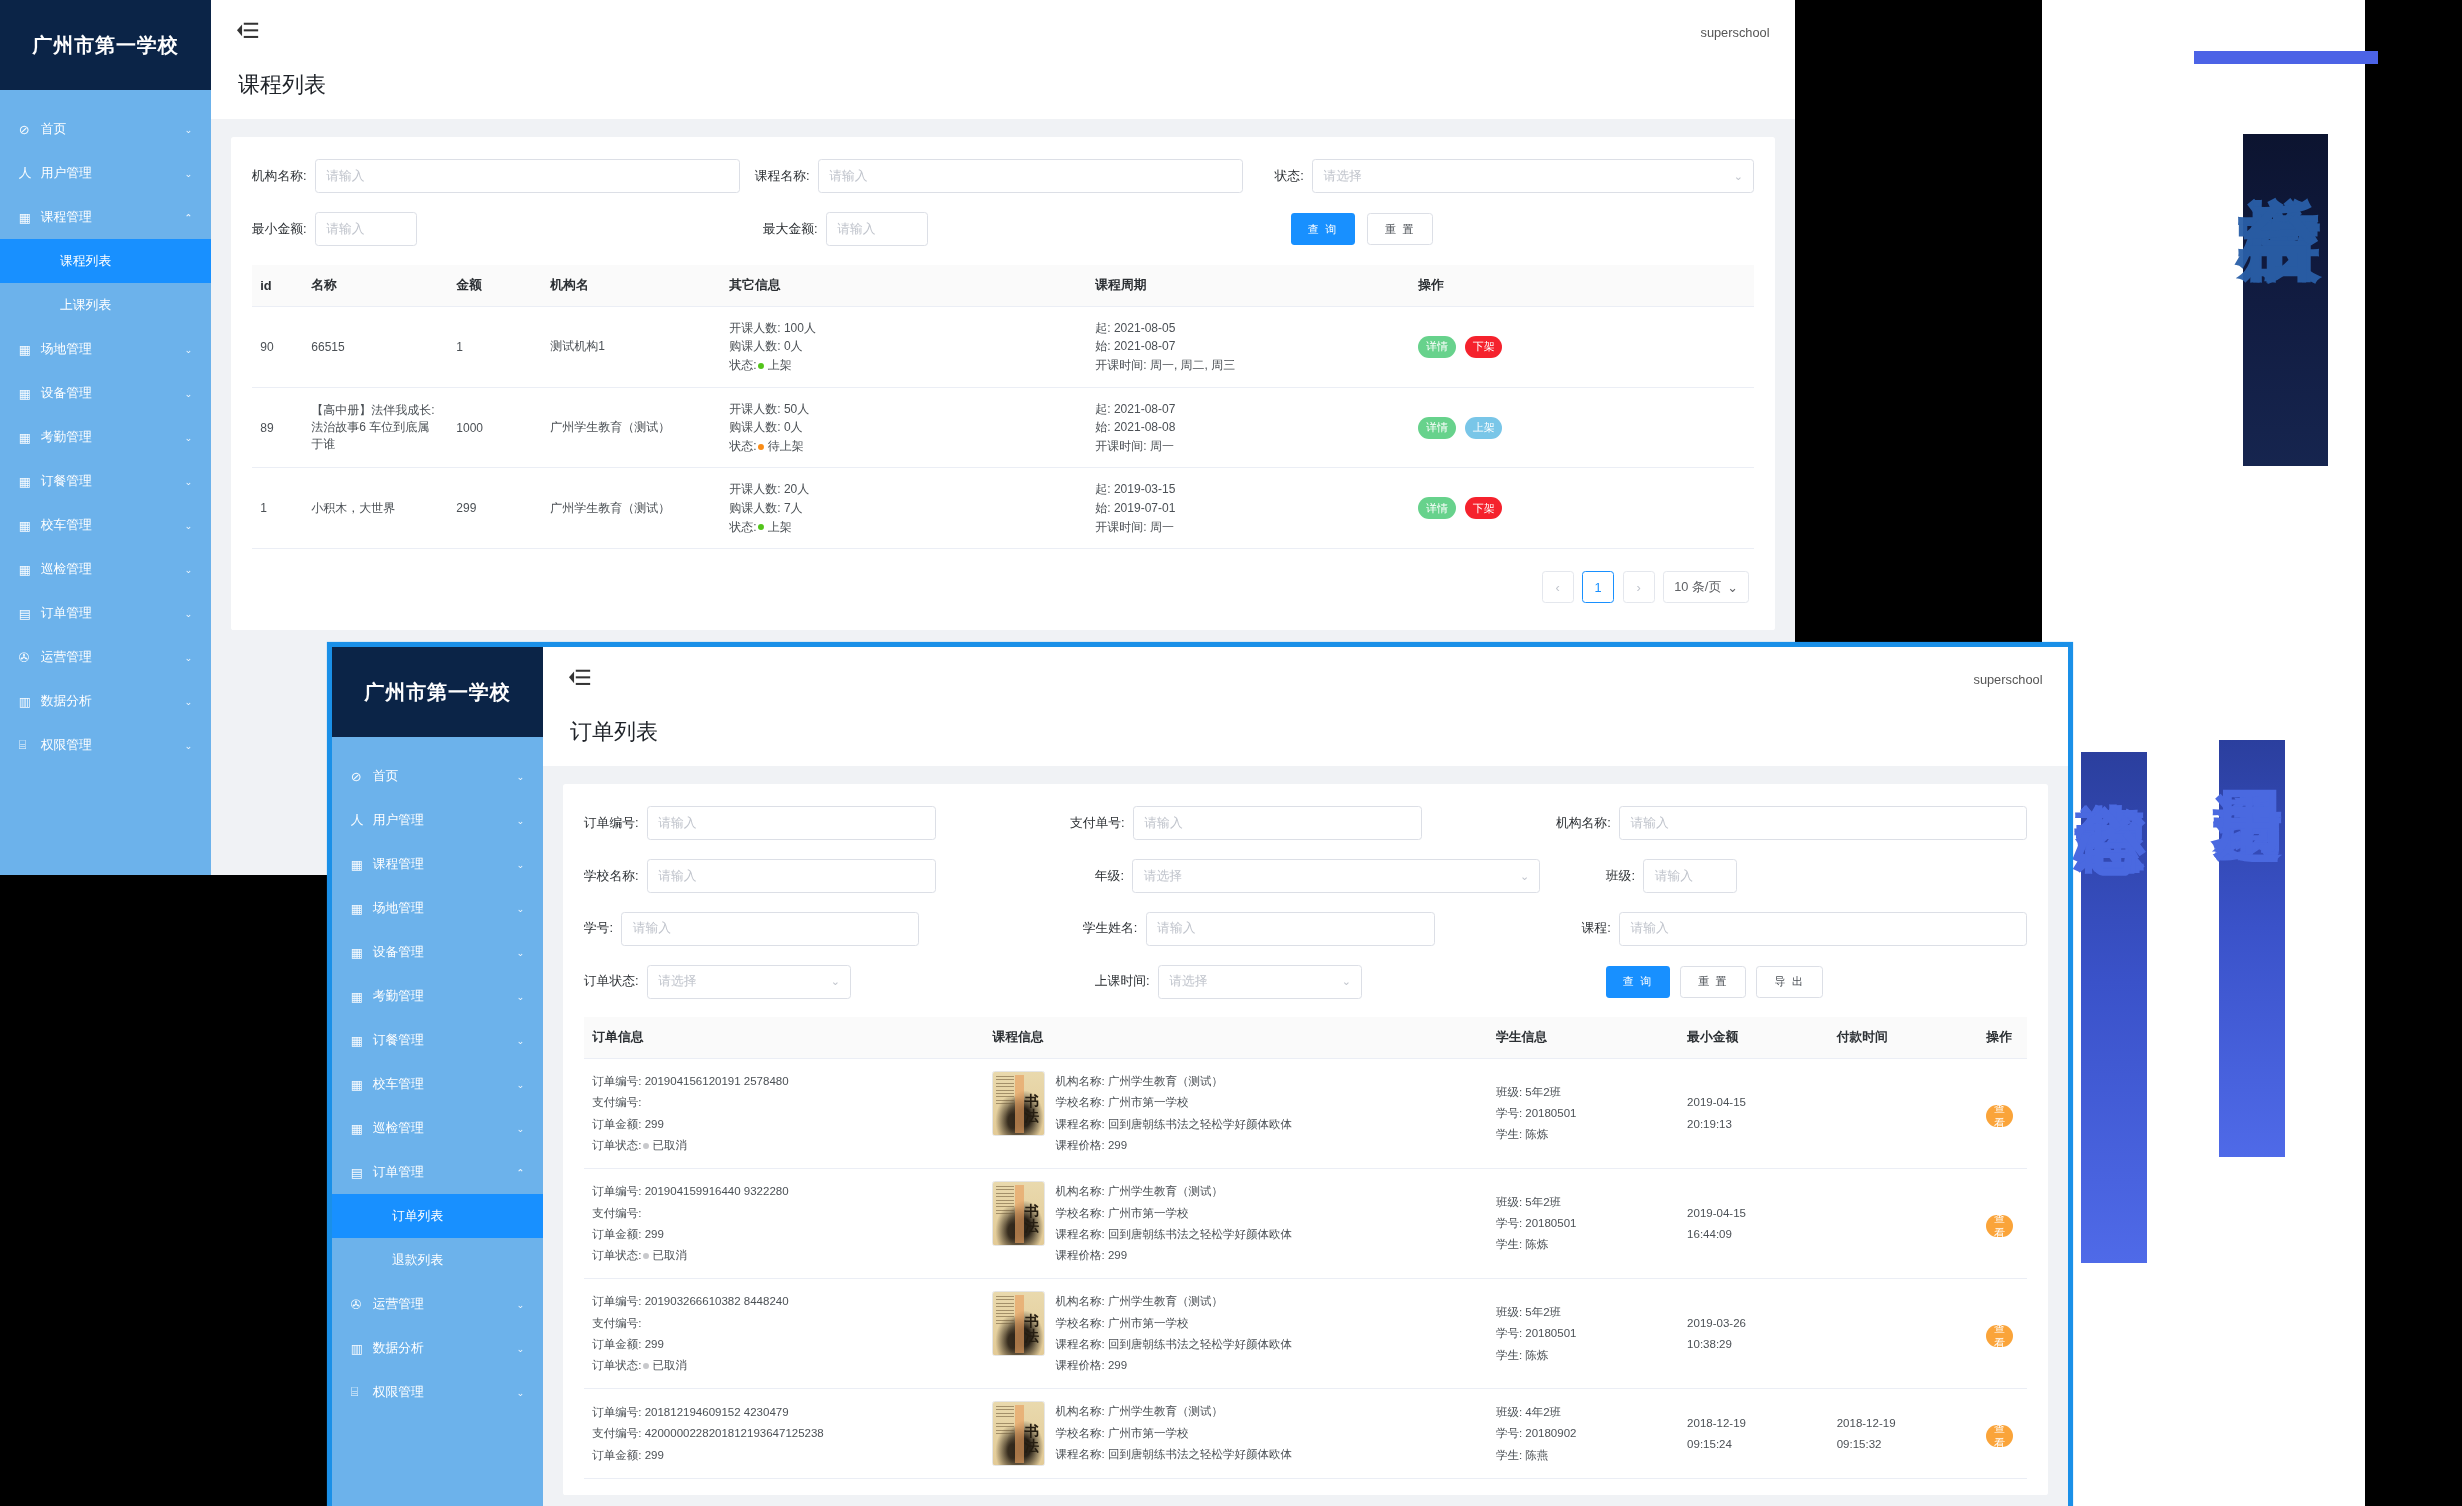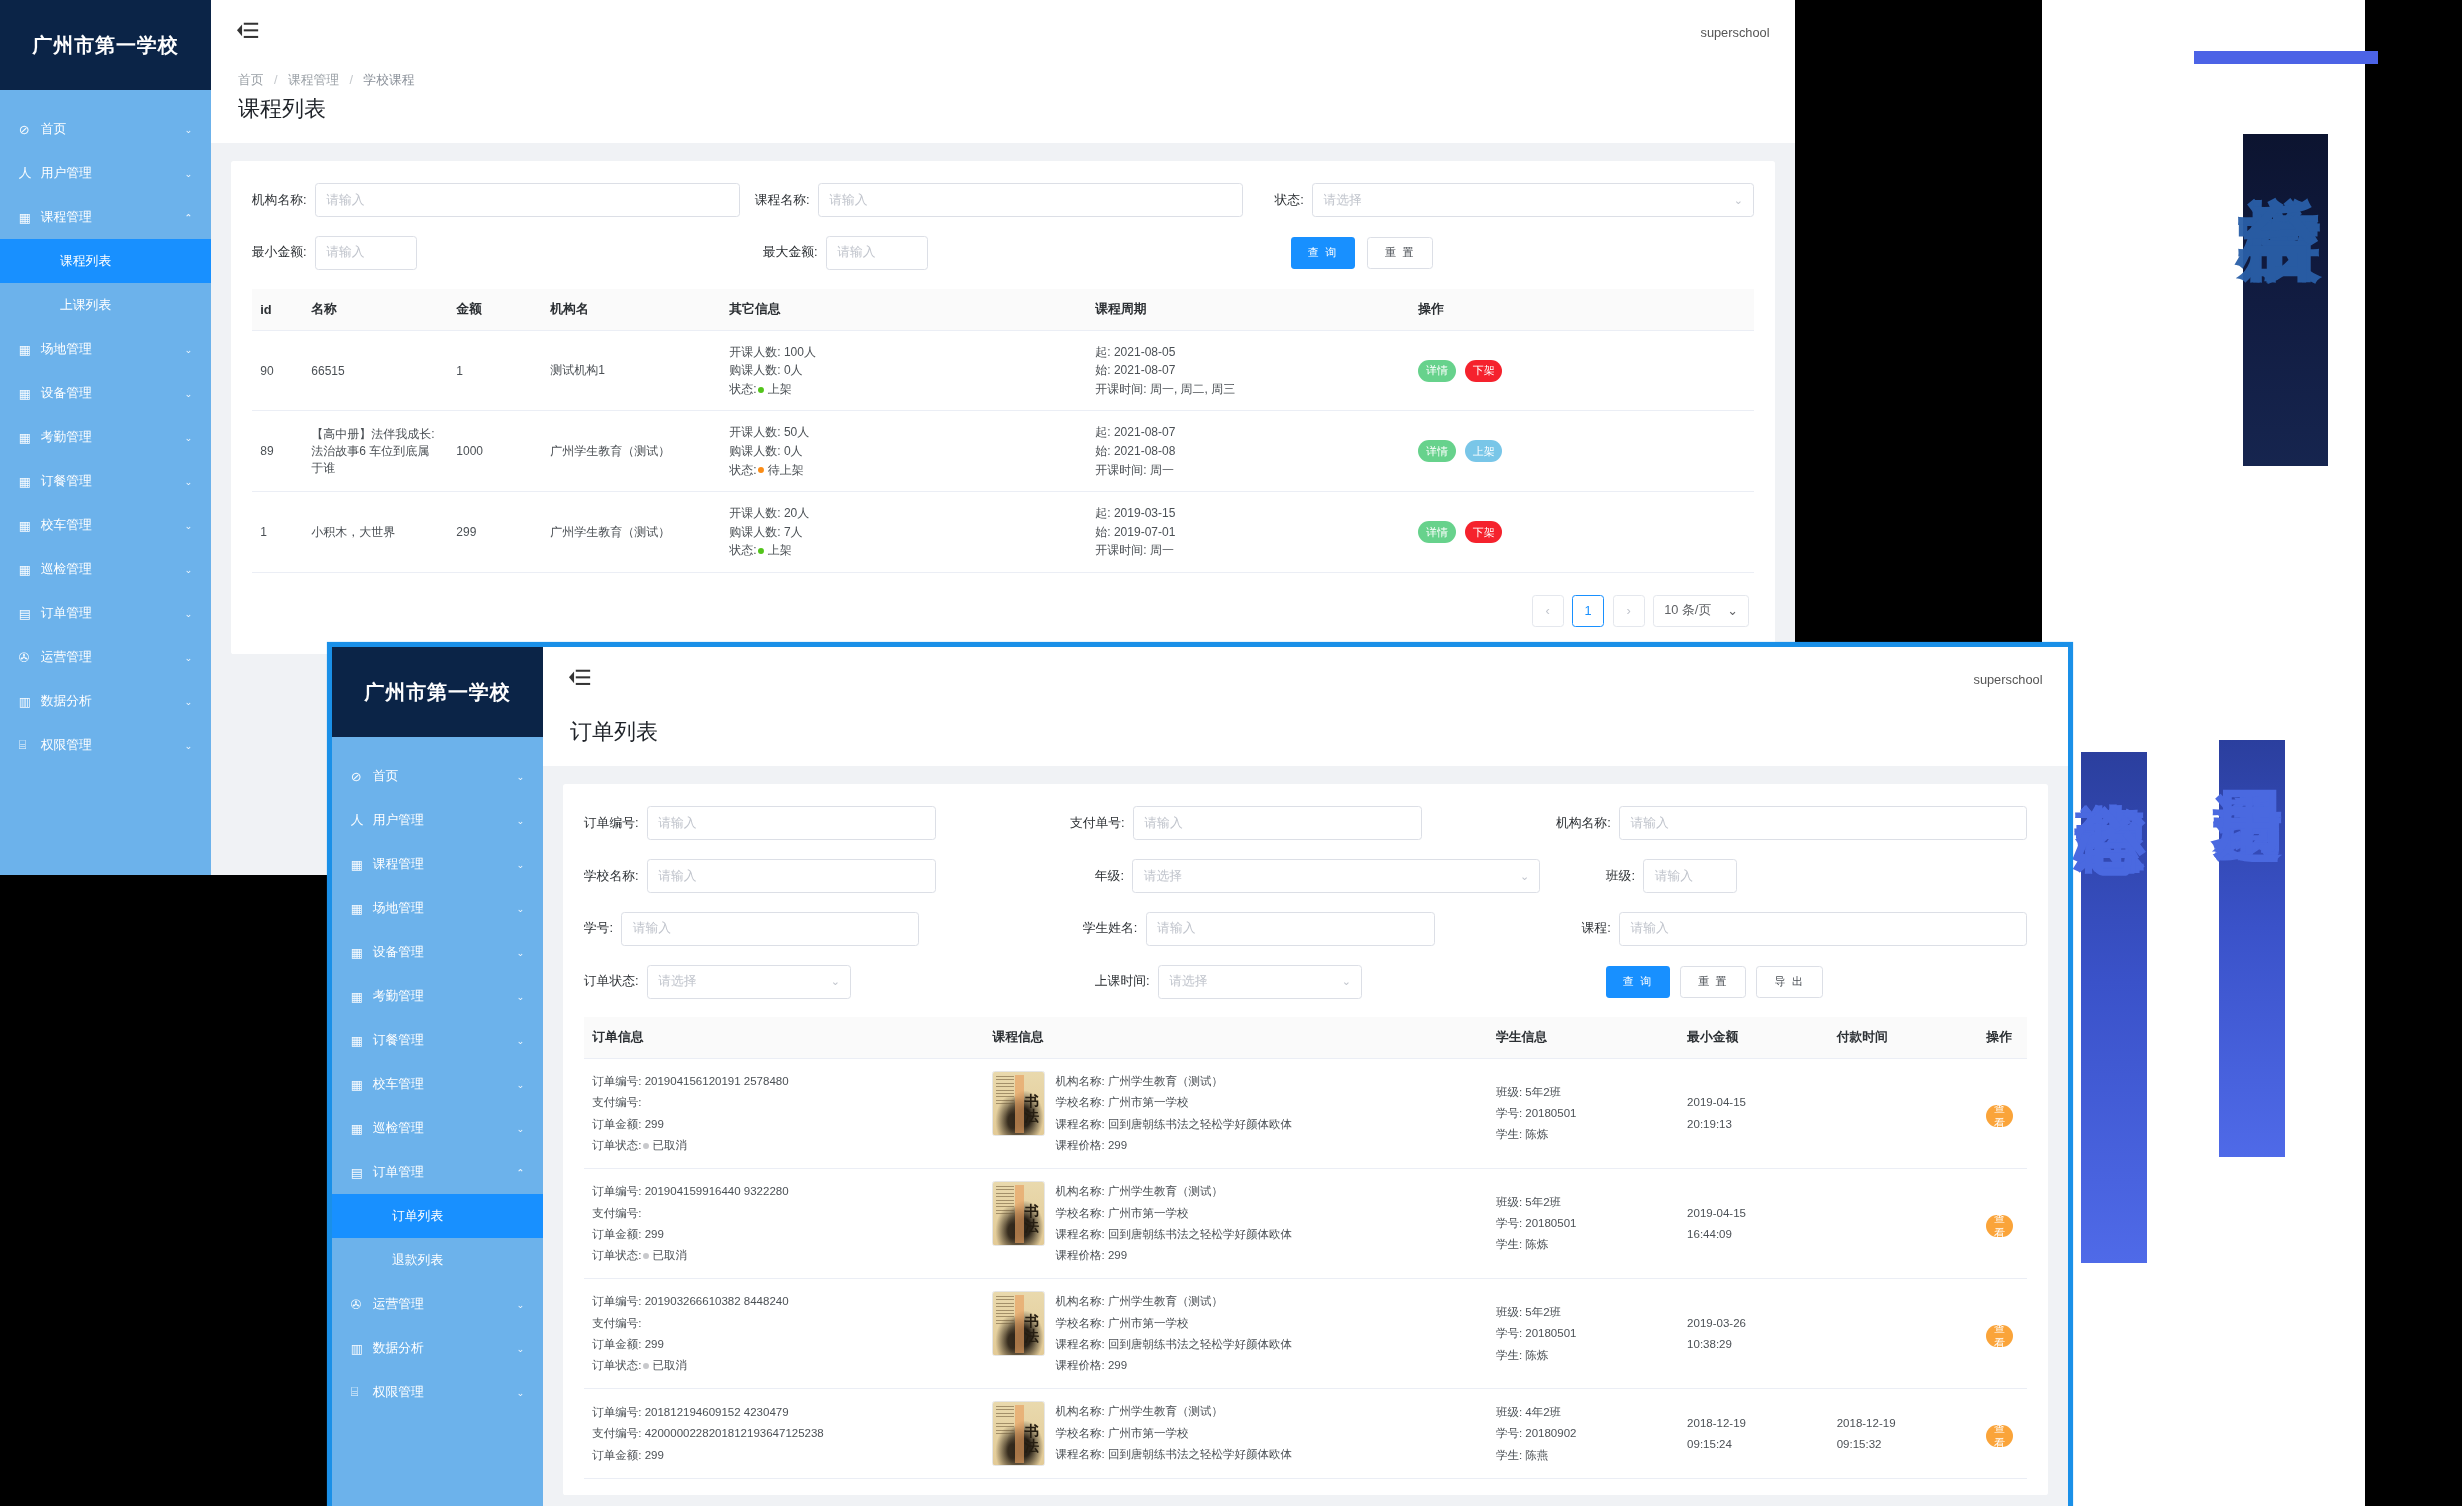--- a/index.html
+++ b/index.html
@@ -116,21 +116,21 @@
   .tagbtn{ display:inline-flex; align-items:center; justify-content:center;
            height:22px; padding:0 7.7px; border-radius:11px; color:#fff;
            font-size:11px; margin-right:6px; cursor:pointer; }
 
   .pager{ display:flex; justify-content:flex-end; align-items:center;
           padding:22px 5.1px 12px 5.1px; gap:8.5px; }
   .pg{ min-width:32px; height:32px; border:0.9px solid #e4e7ed; border-radius:3.4px;
        display:flex; align-items:center; justify-content:center;
        font-size:12.8px; color:#c0c4cc; background:#fff; cursor:pointer; }
   .pg.cur{ border-color:#1890ff; color:#1890ff; }
-  .pg.sz{ padding:0 10.2px; color:#606266; gap:16px; }
+  .pg.sz{ padding:0 10.2px; color:#606266; gap:6px; }
 
   
   .thumb{ width:53px; height:65px; border:0.9px solid #e6e6e6; border-radius:2.6px;
           background:linear-gradient(160deg,#ece0bd 0%,#e3cf9e 55%,#d9c храм 100%);
           overflow:hidden; position:relative; flex:0 0 auto; }
   .thumb-inner{ position:absolute; inset:0;
     background:
       radial-gradient(ellipse at 62% 72%, #2a2218 0 14%, rgba(42,34,24,0) 42%),
       radial-gradient(ellipse at 38% 78%, #3a2f20 0 10%, rgba(58,47,32,0) 38%),
       linear-gradient(#e9d9ad,#e3cb97);
@@ -250,27 +250,20 @@
         <svg width="22" height="18.7" viewBox="0 0 26 22" aria-hidden="true">
           <rect x="8" y="2" width="17" height="2.4" fill="#333"></rect>
           <rect x="8" y="9.8" width="17" height="2.4" fill="#333"></rect>
           <rect x="8" y="17.6" width="17" height="2.4" fill="#333"></rect>
           <path d="M6 4 L0 11 L6 18 Z" fill="#333"></path>
         </svg>
       </div>
       <div class="user">superschool</div>
     </div>
 
-    <div class="crumbs">
-      <span>首页</span>
-      <span class="sep">/</span>
-      <span>课程管理</span>
-      <span class="sep">/</span>
-      <span class="last">学校课程</span>
-    </div>
 
     <div class="page-title">课程列表</div>
 
     <div class="content">
       <div class="card">
 
         <div class="form-row">
           <div class="fld" style="width:511px">
             <label>机构名称:</label>
             <div class="inp" style="width:425px">请输入</div>

